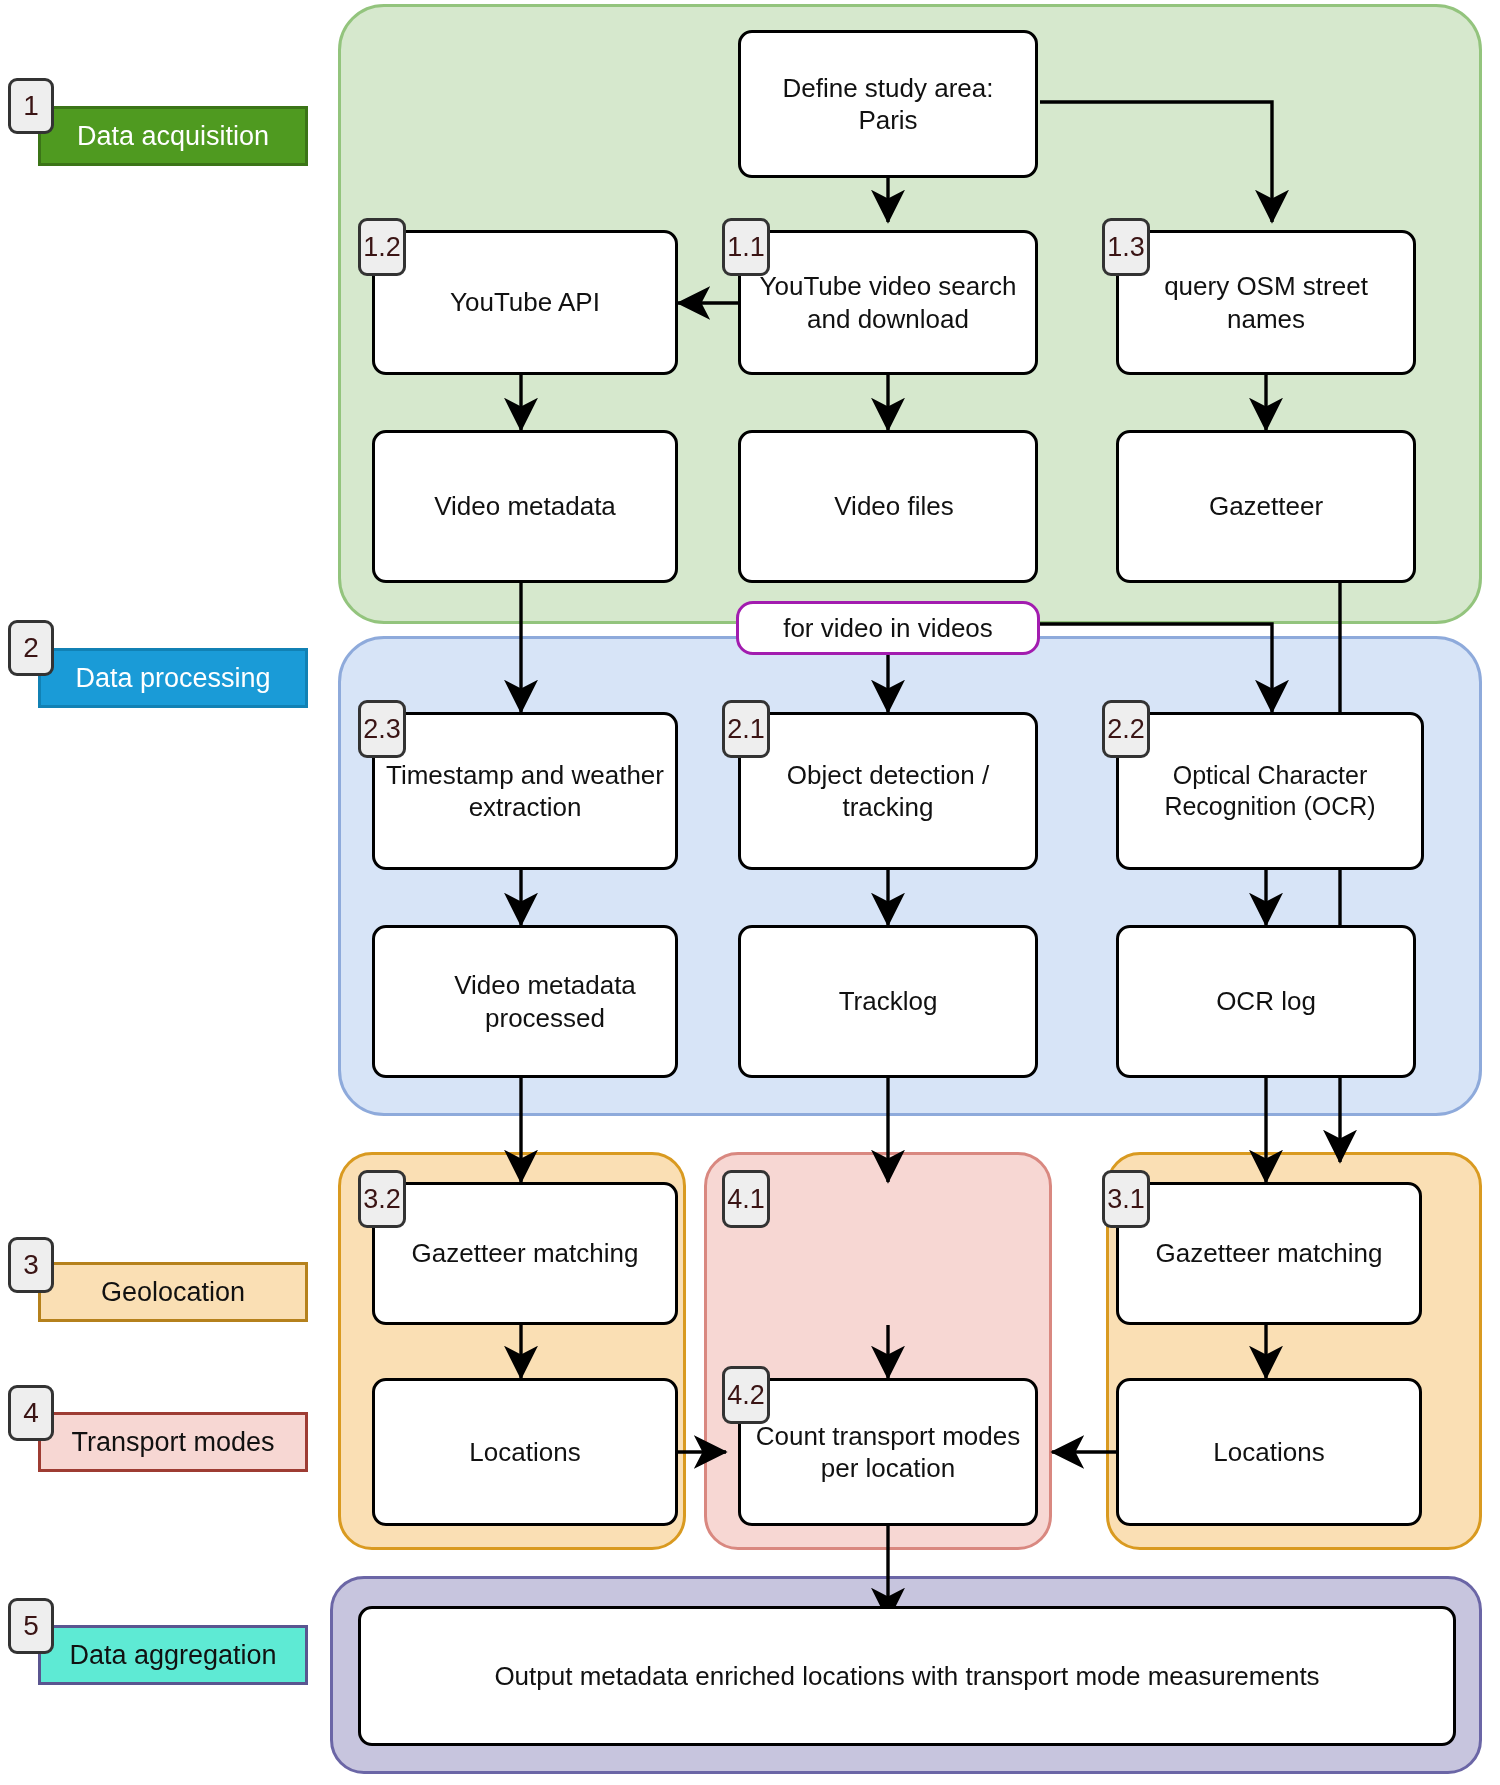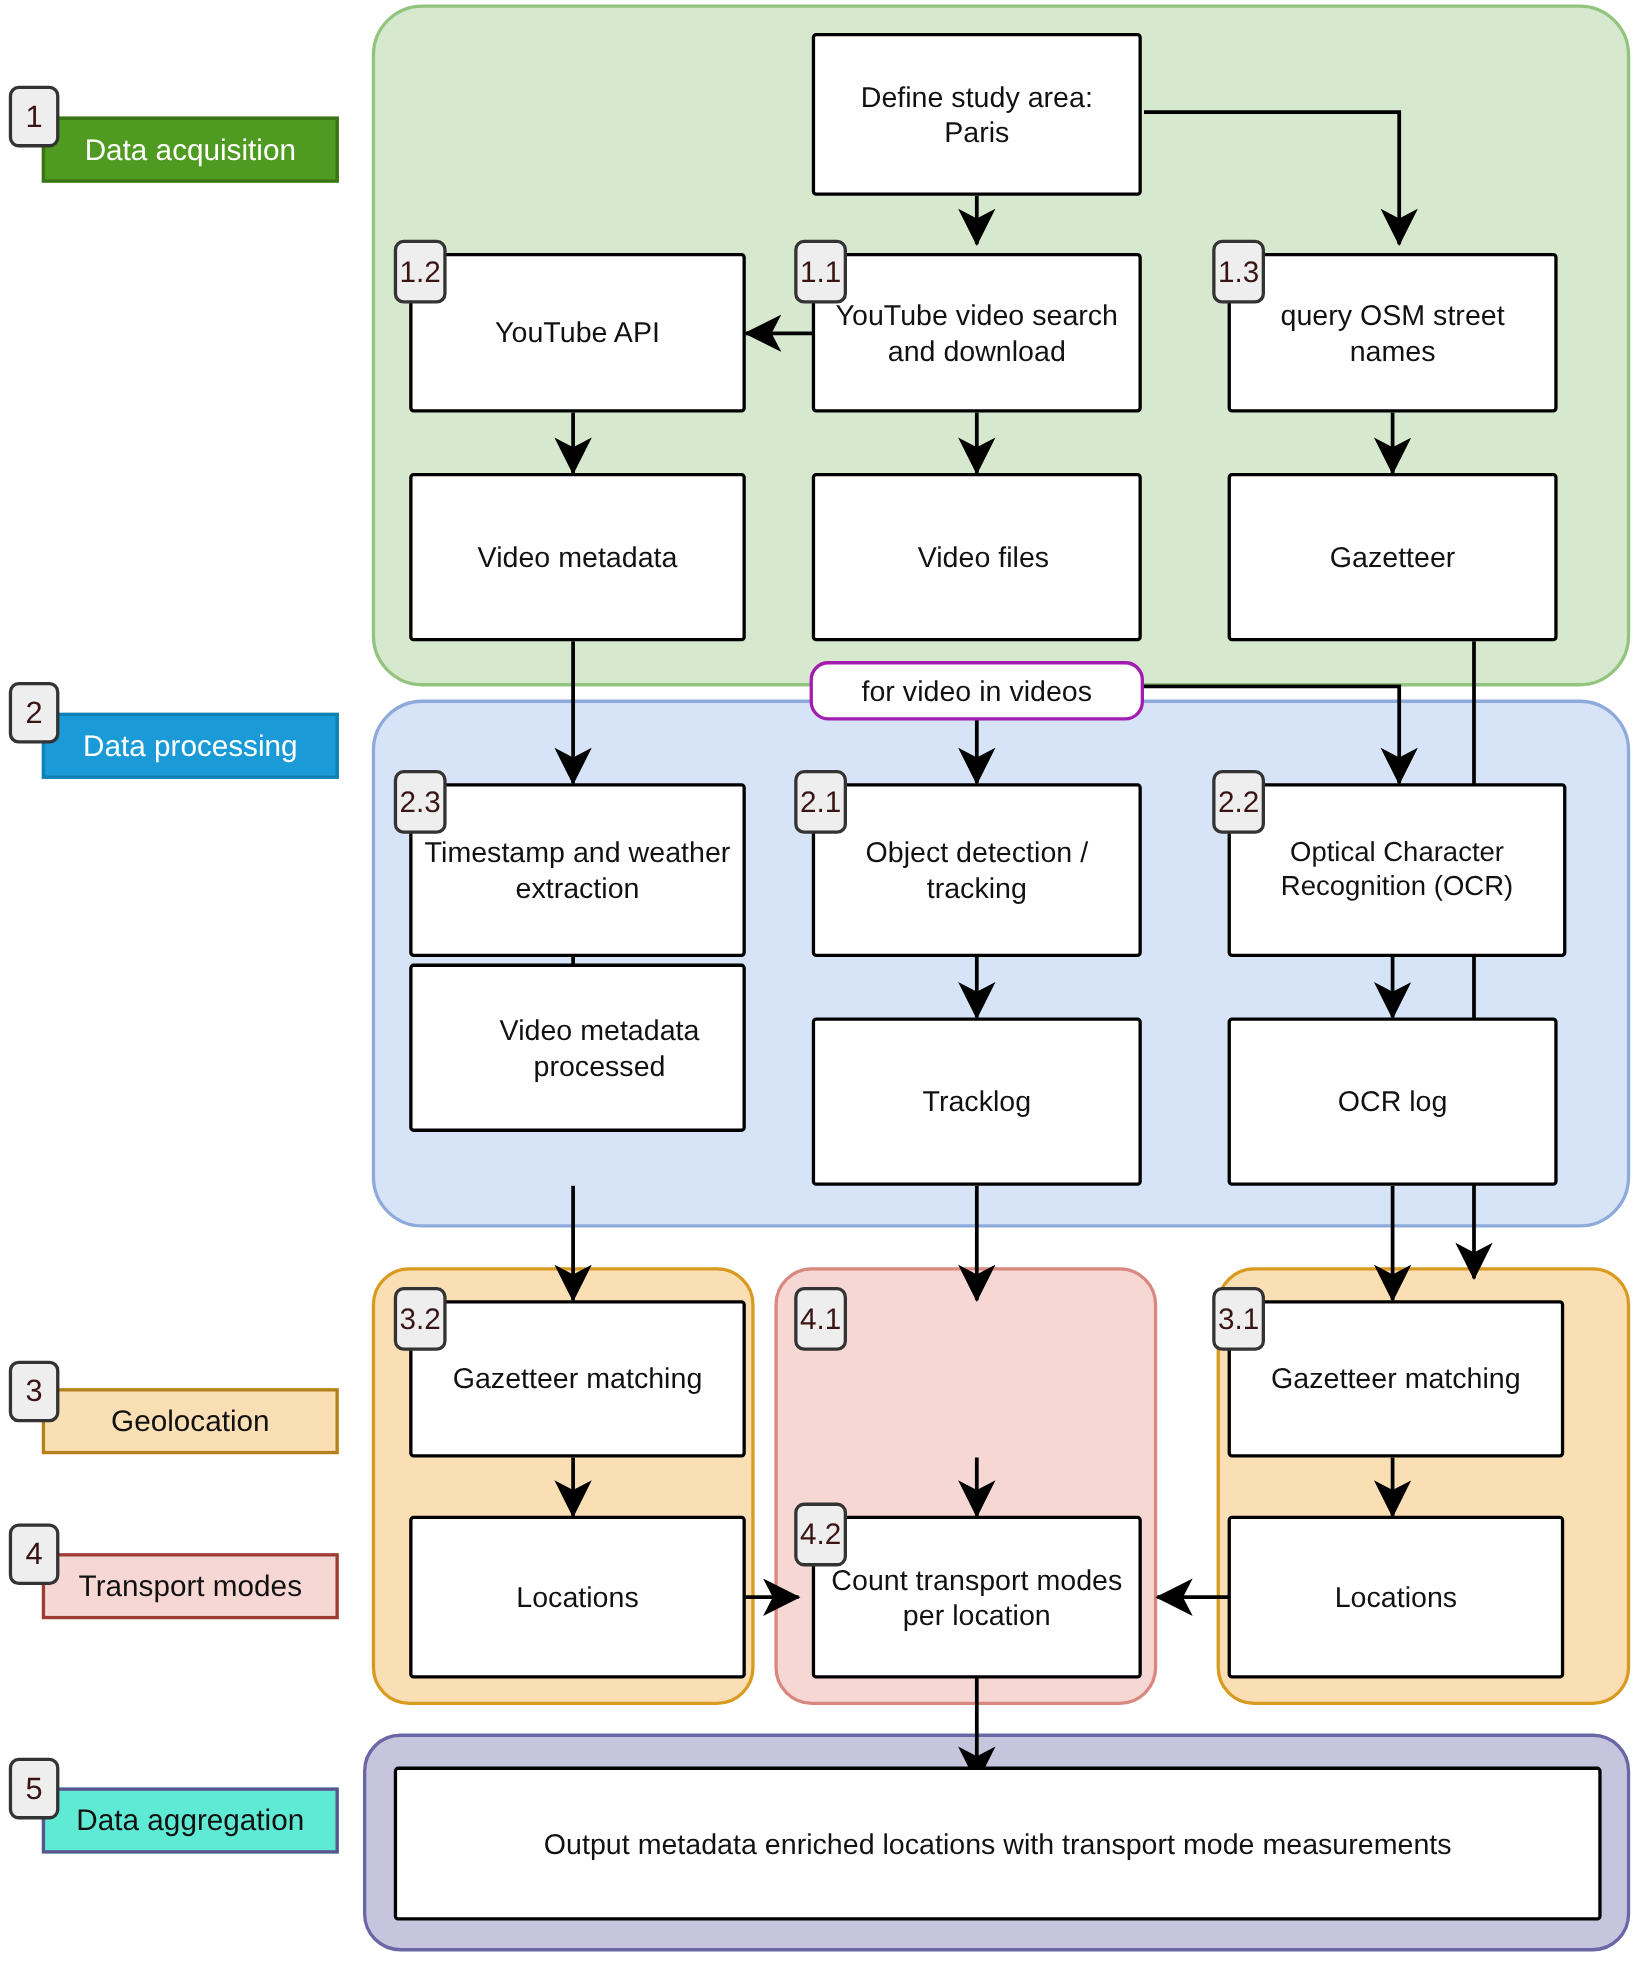--- a/index.html
+++ b/index.html
@@ -15,21 +15,21 @@
   .legend-badge{position:absolute;box-sizing:border-box;width:46px;height:56px;
     background:#eeeeee;border:3px solid #333;border-radius:9px;
     display:flex;align-items:center;justify-content:center;
     font-size:28px;color:#3a1414;z-index:6;}
 
   
   .panel{position:absolute;box-sizing:border-box;border-width:3px;border-style:solid;}
 
   
   .node{position:absolute;box-sizing:border-box;background:#ffffff;border:3px solid #000;
-    border-radius:4px;display:flex;align-items:center;justify-content:center;
+    border-radius:14px;display:flex;align-items:center;justify-content:center;
     text-align:center;z-index:4;}
   .node span{font-size:26px;line-height:1.24;color:#111;padding:0 10px;display:block;}
   .node.small span{font-size:25px;}
   .node-badge{position:absolute;box-sizing:border-box;width:48px;height:58px;
     background:#eeeeee;border:3px solid #333;border-radius:9px;
     display:flex;align-items:center;justify-content:center;
     font-size:27px;color:#3a1414;z-index:7;}
 
   
   .loopbox{position:absolute;box-sizing:border-box;background:#fff;border:3px solid #a21caf;
@@ -179,21 +179,21 @@
   <div class="node-badge" style="left:722px;top:700px;">2.1</div>
   <div class="node" style="left:738px;top:712px;width:300px;height:158px;">
     <span>Object detection / tracking</span>
   </div>
 
   <div class="node-badge" style="left:1102px;top:700px;">2.2</div>
   <div class="node small" style="left:1116px;top:712px;width:308px;height:158px;">
     <span>Optical Character Recognition (OCR)</span>
   </div>
 
-  <div class="node" style="left:372px;top:876px;width:306px;height:153px;padding-left:40px;">
+  <div class="node" style="left:372px;top:925px;width:306px;height:153px;padding-left:40px;">
     <span>Video metadata processed</span>
   </div>
   <div class="node" style="left:738px;top:925px;width:300px;height:153px;">
     <span>Tracklog</span>
   </div>
   <div class="node" style="left:1116px;top:925px;width:300px;height:153px;">
     <span>OCR log</span>
   </div>
 
   <div class="node-badge" style="left:358px;top:1170px;">3.2</div>

